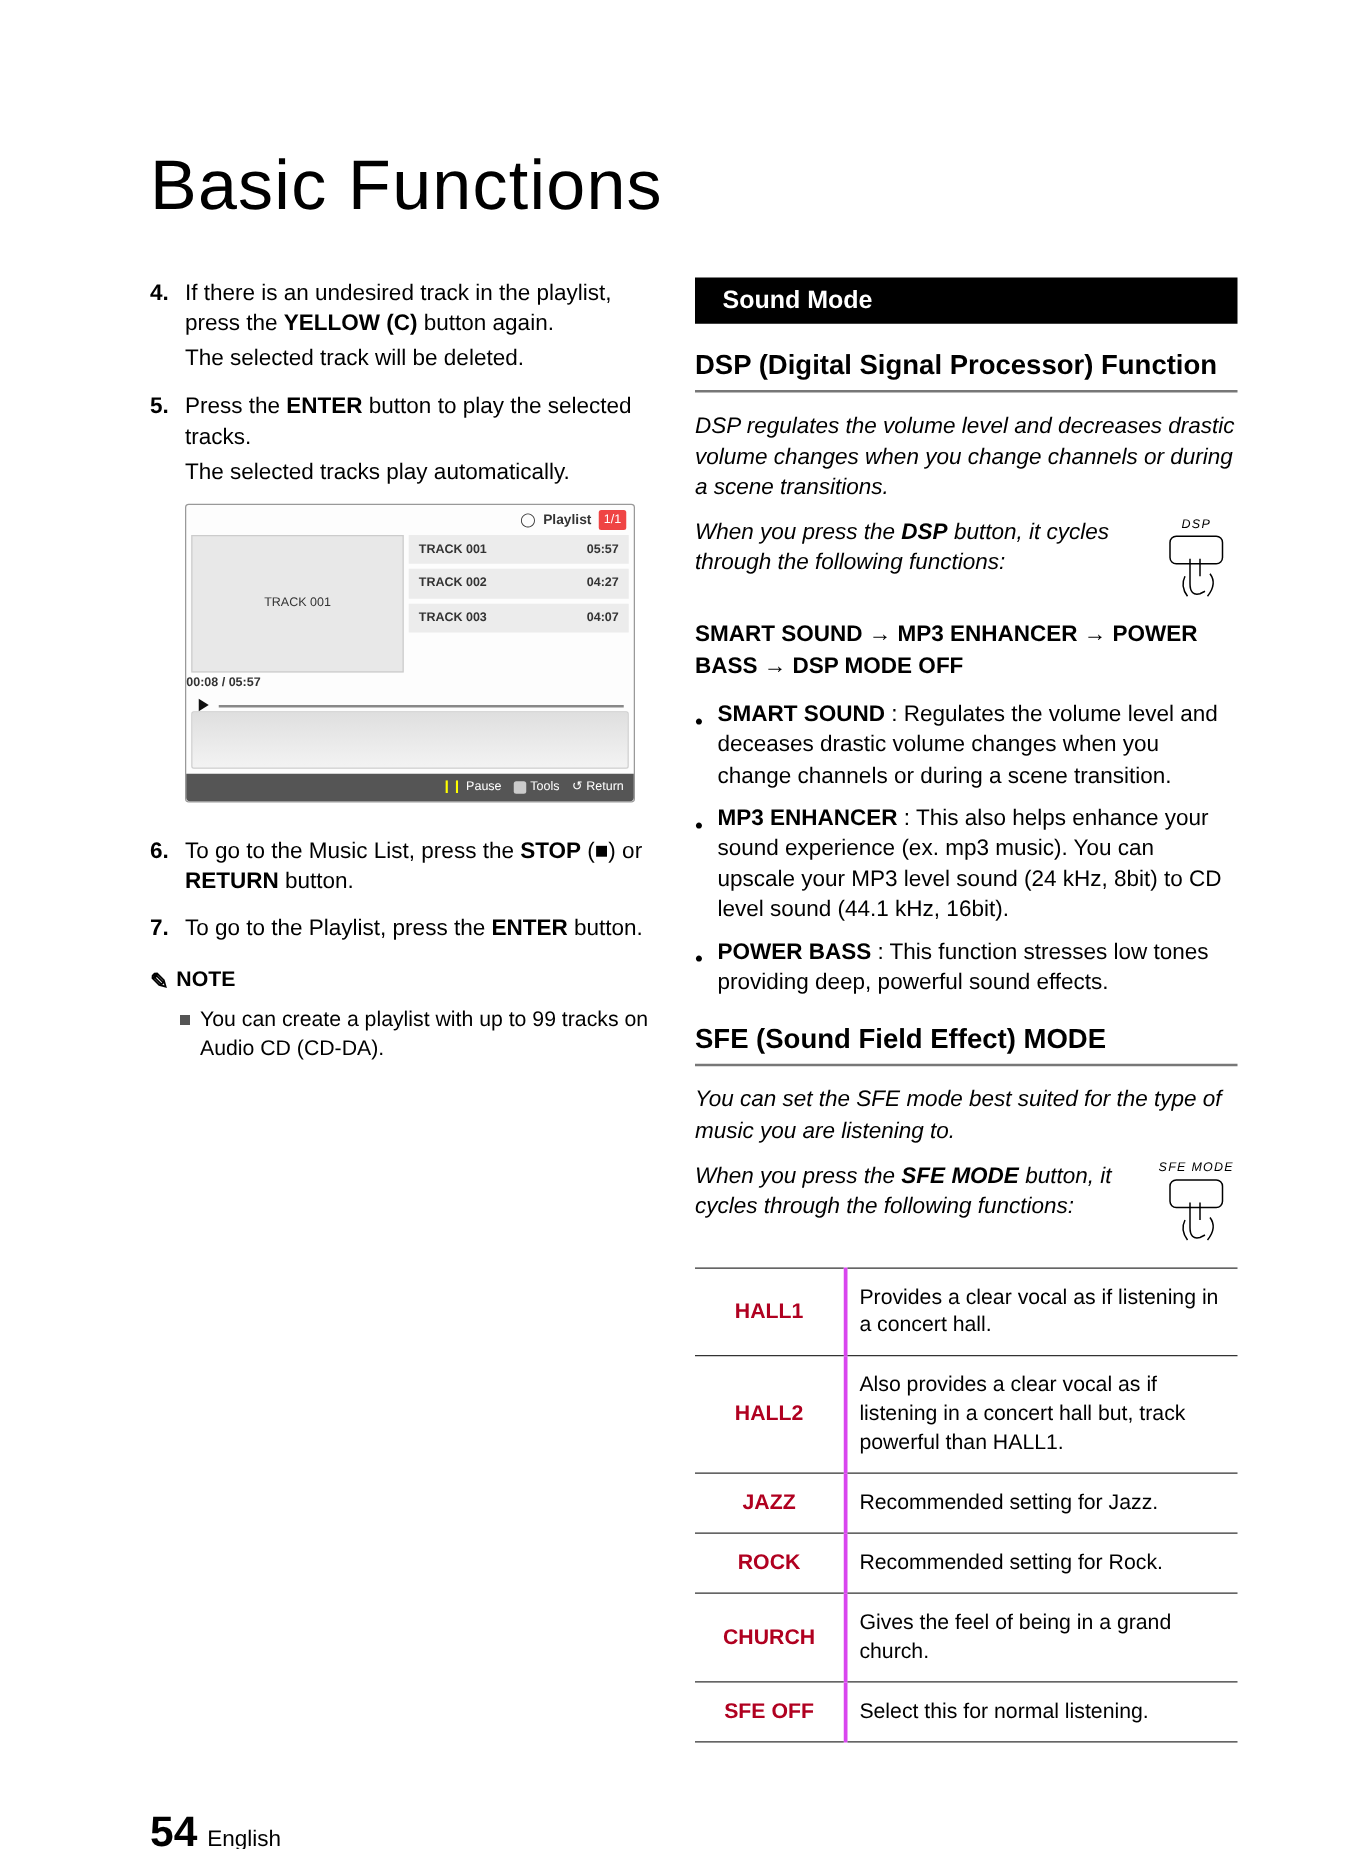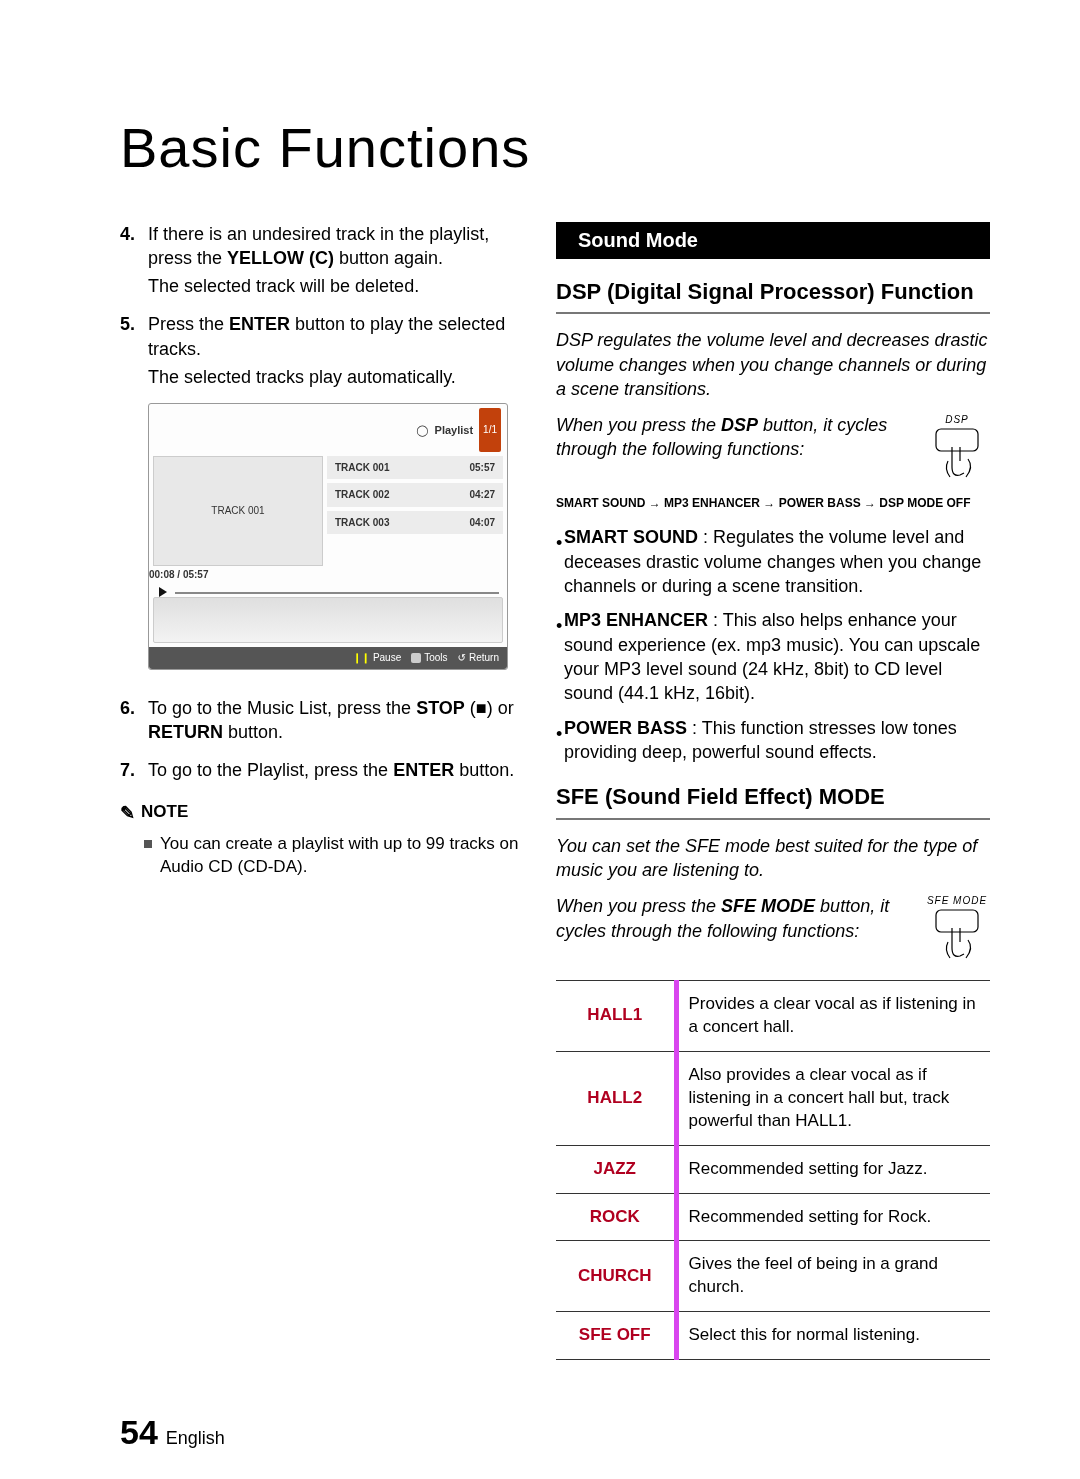--- a/index.html
+++ b/index.html
@@ -35,21 +35,21 @@
     background: #fdfdfd;
     font-size: 11px;
     color: #333;
     width: 360px;
   }
   .pl-top {
     display:flex; justify-content:flex-end; align-items:center;
     padding:4px 6px 0 6px; gap:6px;
   }
   .pl-top .lab { font-weight:700; font-size:11px; }
-  .pl-count { font-size:10px; background:#c2410c; color:#fff; padding:15px 4px; border-radius:2px;}
+  .pl-count { font-size:10px; background:#ef4444; color:#fff; padding:1px 4px; border-radius:2px;}
   .pl-body { display:flex; }
   .pl-left {
     flex:0 0 178px; padding:4px 4px 0 4px;
   }
   .pl-thumb { height:110px; background:#e8e8e8; border:1px solid #ccc; display:flex; align-items:center; justify-content:center; font-size:10px;}
   .pl-right { flex:1; padding:4px 4px 0 0;}
   .pl-row {
     display:flex; justify-content:space-between; align-items:center;
     background:#ececec; padding:5px 8px; margin-bottom:4px;
     font-size:10px; font-weight:600;
@@ -75,35 +75,35 @@
     margin-bottom:18px;
   }
   .h2 { font-size:22px; font-weight:700; margin:4px 0 6px 0; }
   .rule { height:2px; background:#777; margin:4px 0 14px 0;}
   .r-p { margin-bottom:12px;font-style:italic; }
   .withicon { display:flex; align-items:flex-start; gap:8px; }
   .withicon .txt { flex:1; }
   .btn-draw { flex:0 0 66px; text-align:center; }
   .btn-draw .lbl { font-size:10px; letter-spacing:1px; }
   .btn-draw svg { display:block; margin:0 auto;}
-  .chain { font-weight:700; font-size:12px; margin:6px 0 14px 0; line-height:1.4;}
+  .chain { font-weight:700; font-size:18px; margin:6px 0 14px 0; line-height:1.4;}
   ul.disc { list-style:none; padding:0; margin:0 0 18px 0;}
-  ul.disc > li { display:flex; margin-bottom:10px; }
+  ul.disc > li { display:flex; gap:10px; margin-bottom:10px; }
   ul.disc .dot { flex:0 0 8px; padding-top:6px;}
   ul.disc .dot::before { content:"•"; font-size:18px;}
   table.sfe {
     width:100%; border-collapse:collapse; margin-top:16px; font-size:17px;
   }
   table.sfe td {
     border-top:1px solid #333; border-bottom:1px solid #333;
     padding:12px 10px; vertical-align:middle;
   }
   table.sfe td:first-child {
     width:120px; font-weight:700; color:#b00020; text-align:center;
-    border-right:5px solid #d946ef;
+    border-right:3px solid #d946ef;
   }
   .pgfoot { margin-top:50px; display:flex; align-items:baseline; gap:8px;}
   .pgnum { font-size:34px; font-weight:700;}
   .pglang { font-size:18px; }
 </style>
 </head>
 <body>
 
 <h1 class="page-title">Basic Functions</h1>
 

